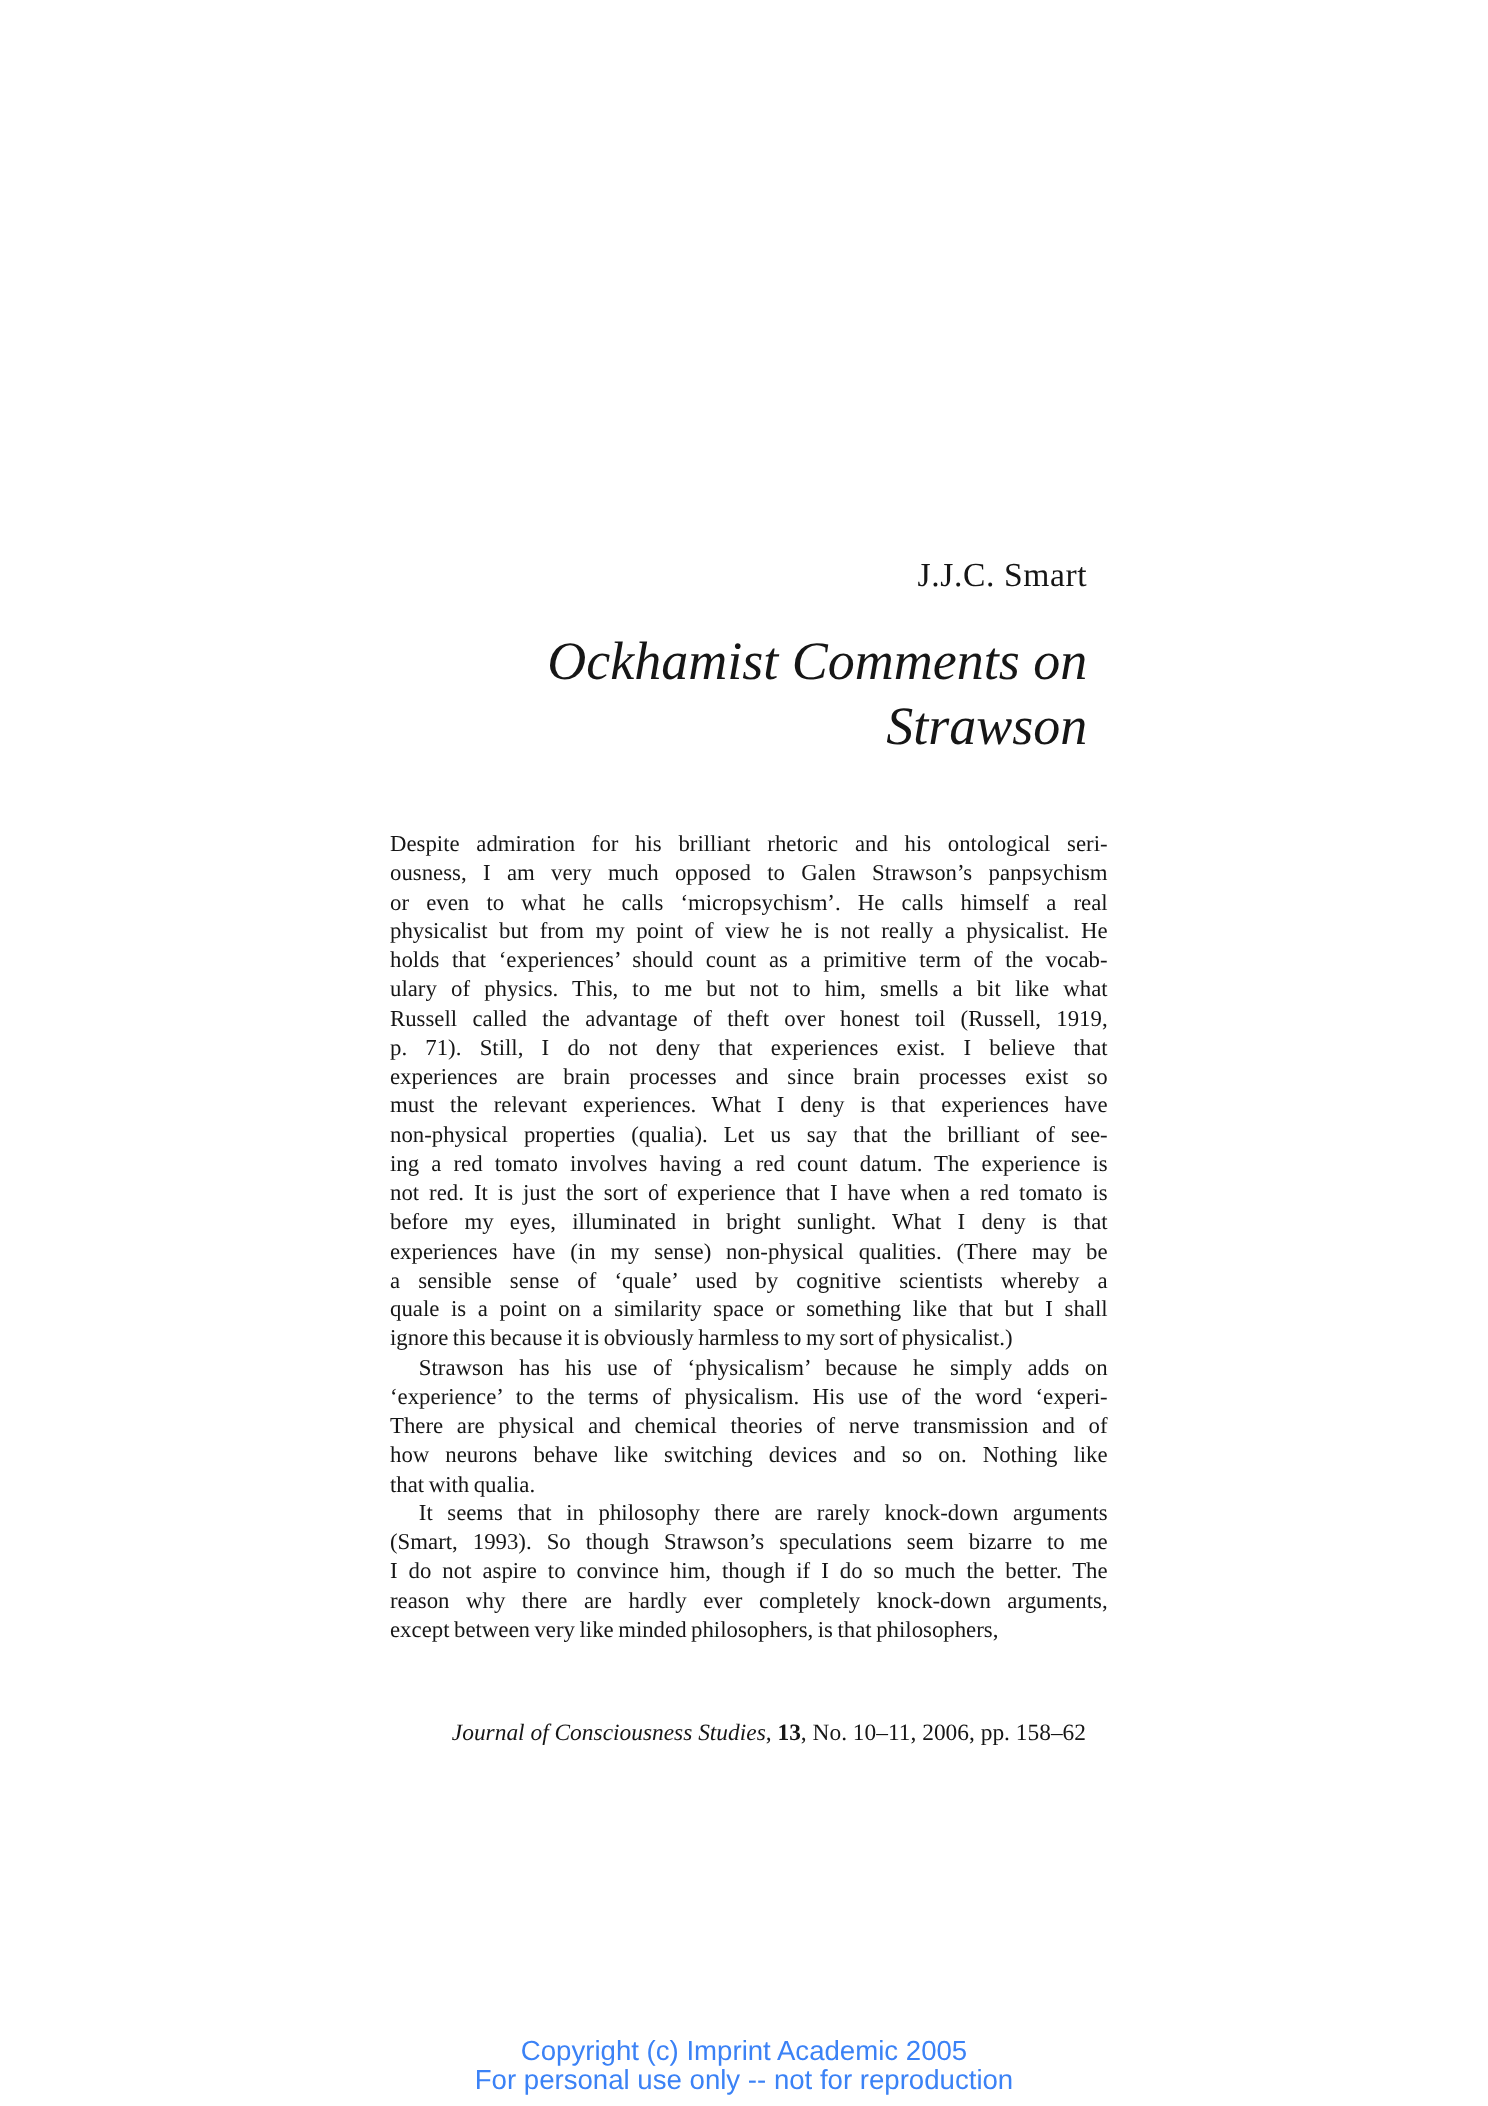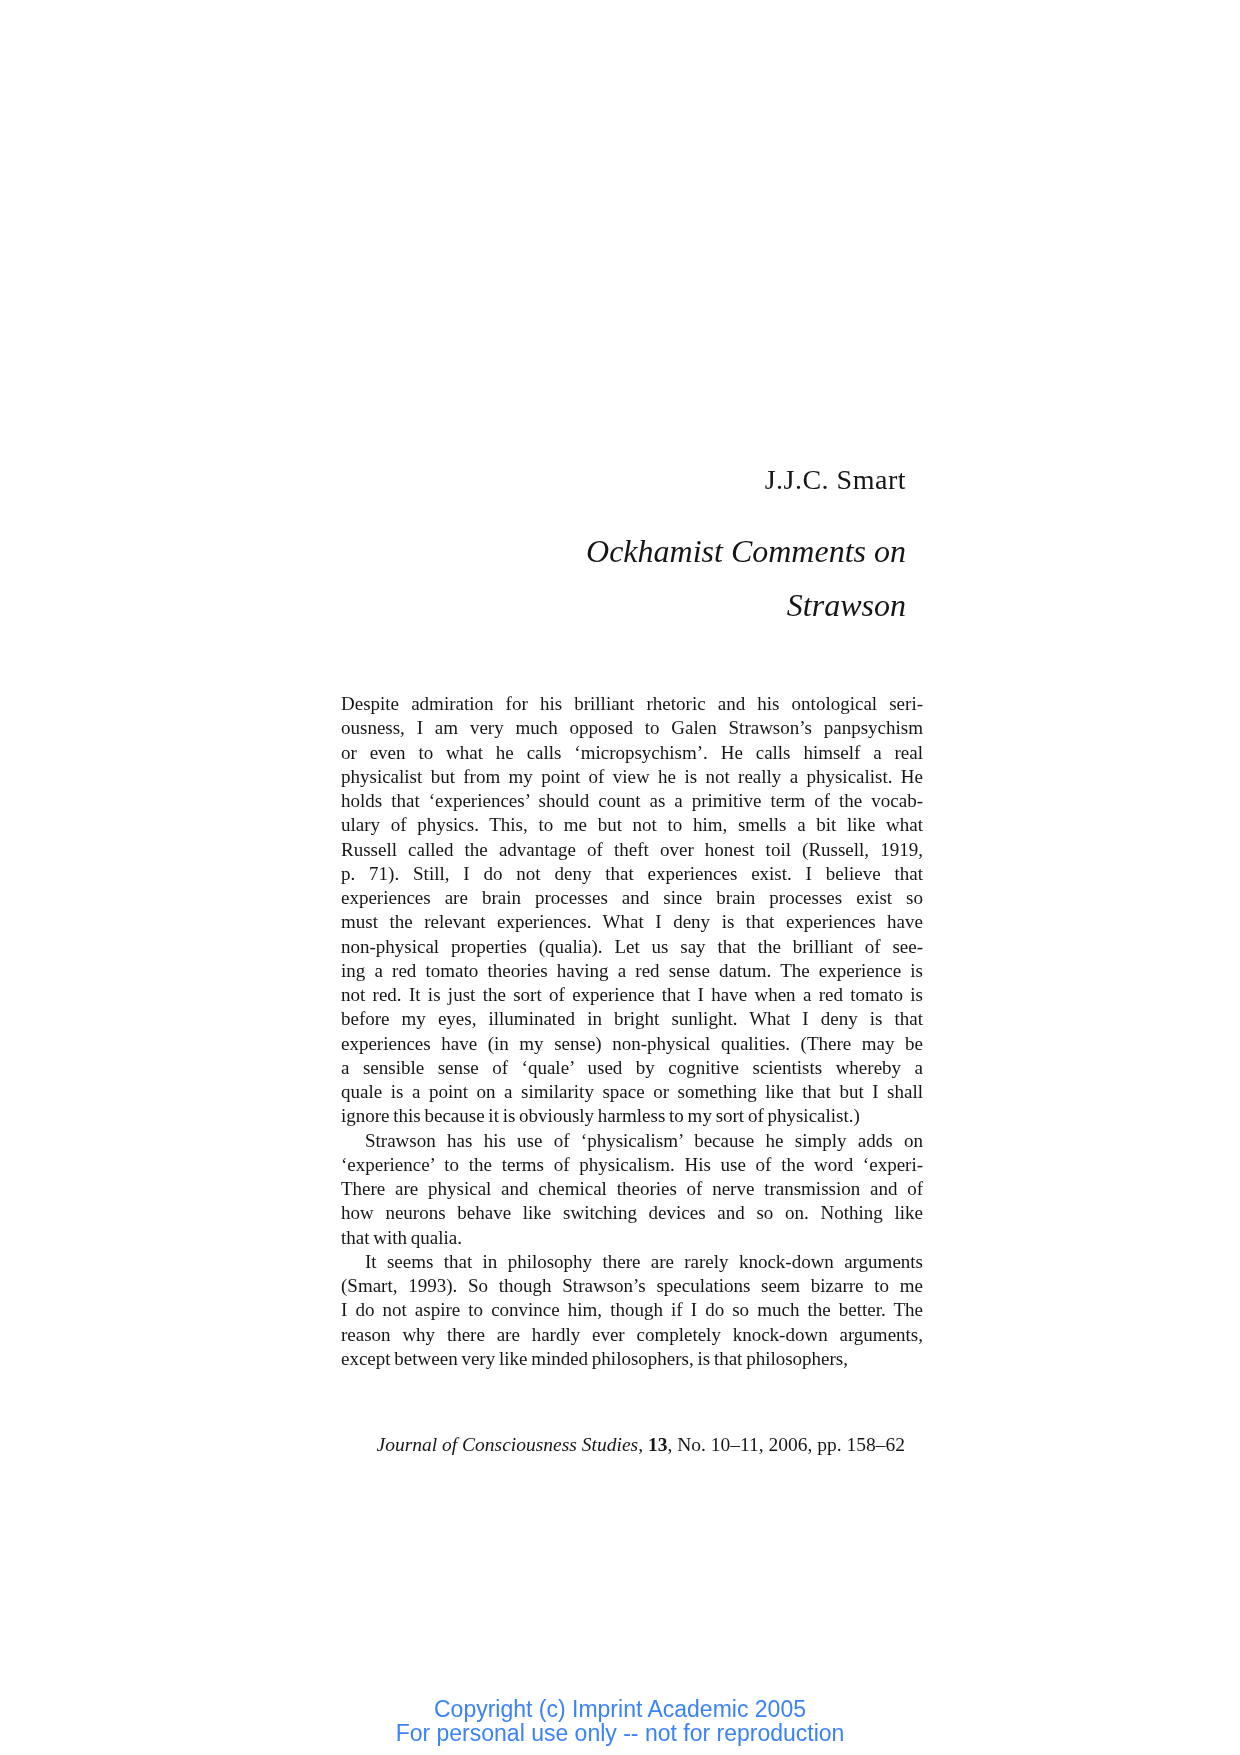--- a/index.html
+++ b/index.html
@@ -20,39 +20,38 @@
   }
   .author {
     top: 464px;
     font-size: 28px;
     line-height: 32px;
     letter-spacing: 0.5px;
   }
   .article-title {
     top: 524px;
     font-style: italic;
-    font-size: 32px;
+    font-size: 45px;
     line-height: 54px;
     font-weight: normal;
     margin: 0;
   }
   .body-text {
     position: absolute;
     top: 692px;
     left: 325px;
     width: 598px;
     font-size: 19px;
     line-height: 24.25px;
     word-spacing: -1px;
   }
   .line {
     text-align: justify;
     text-align-last: justify;
     white-space: nowrap;
-    margin-left: 16px;
   }
   .line.pl {
     text-align: left;
     text-align-last: left;
   }
   .line.indent { text-indent: 24px; }
   .journal-footer {
     position: absolute;
     top: 1433px;
     left: 325px;
@@ -94,21 +93,21 @@
       <div class="line">ousness, I am very much opposed to Galen Strawson’s panpsychism</div>
       <div class="line">or even to what he calls ‘micropsychism’. He calls himself a real</div>
       <div class="line">physicalist but from my point of view he is not really a physicalist. He</div>
       <div class="line">holds that ‘experiences’ should count as a primitive term of the vocab-</div>
       <div class="line">ulary of physics. This, to me but not to him, smells a bit like what</div>
       <div class="line">Russell called the advantage of theft over honest toil (Russell, 1919,</div>
       <div class="line">p. 71). Still, I do not deny that experiences exist. I believe that</div>
       <div class="line">experiences are brain processes and since brain processes exist so</div>
       <div class="line">must the relevant experiences. What I deny is that experiences have</div>
       <div class="line">non-physical properties (qualia). Let us say that the brilliant of see-</div>
-      <div class="line">ing a red tomato theories having a red sense datum. The experience is</div>
+      <div class="line">ing a red tomato involves having a red count datum. The experience is</div>
       <div class="line">not red. It is just the sort of experience that I have when a red tomato is</div>
       <div class="line">before my eyes, illuminated in bright sunlight. What I deny is that</div>
       <div class="line">experiences have (in my sense) non-physical qualities. (There may be</div>
       <div class="line">a sensible sense of ‘quale’ used by cognitive scientists whereby a</div>
       <div class="line">quale is a point on a similarity space or something like that but I shall</div>
       <div class="line pl">ignore this because it is obviously harmless to my sort of physicalist.)</div>
       <div class="line indent">Strawson has his use of ‘physicalism’ because he simply adds on</div>
       <div class="line">‘experience’ to the terms of physicalism. His use of the word ‘experi-</div>
       <div class="line">There are physical and chemical theories of nerve transmission and of</div>
       <div class="line">how neurons behave like switching devices and so on. Nothing like</div>

